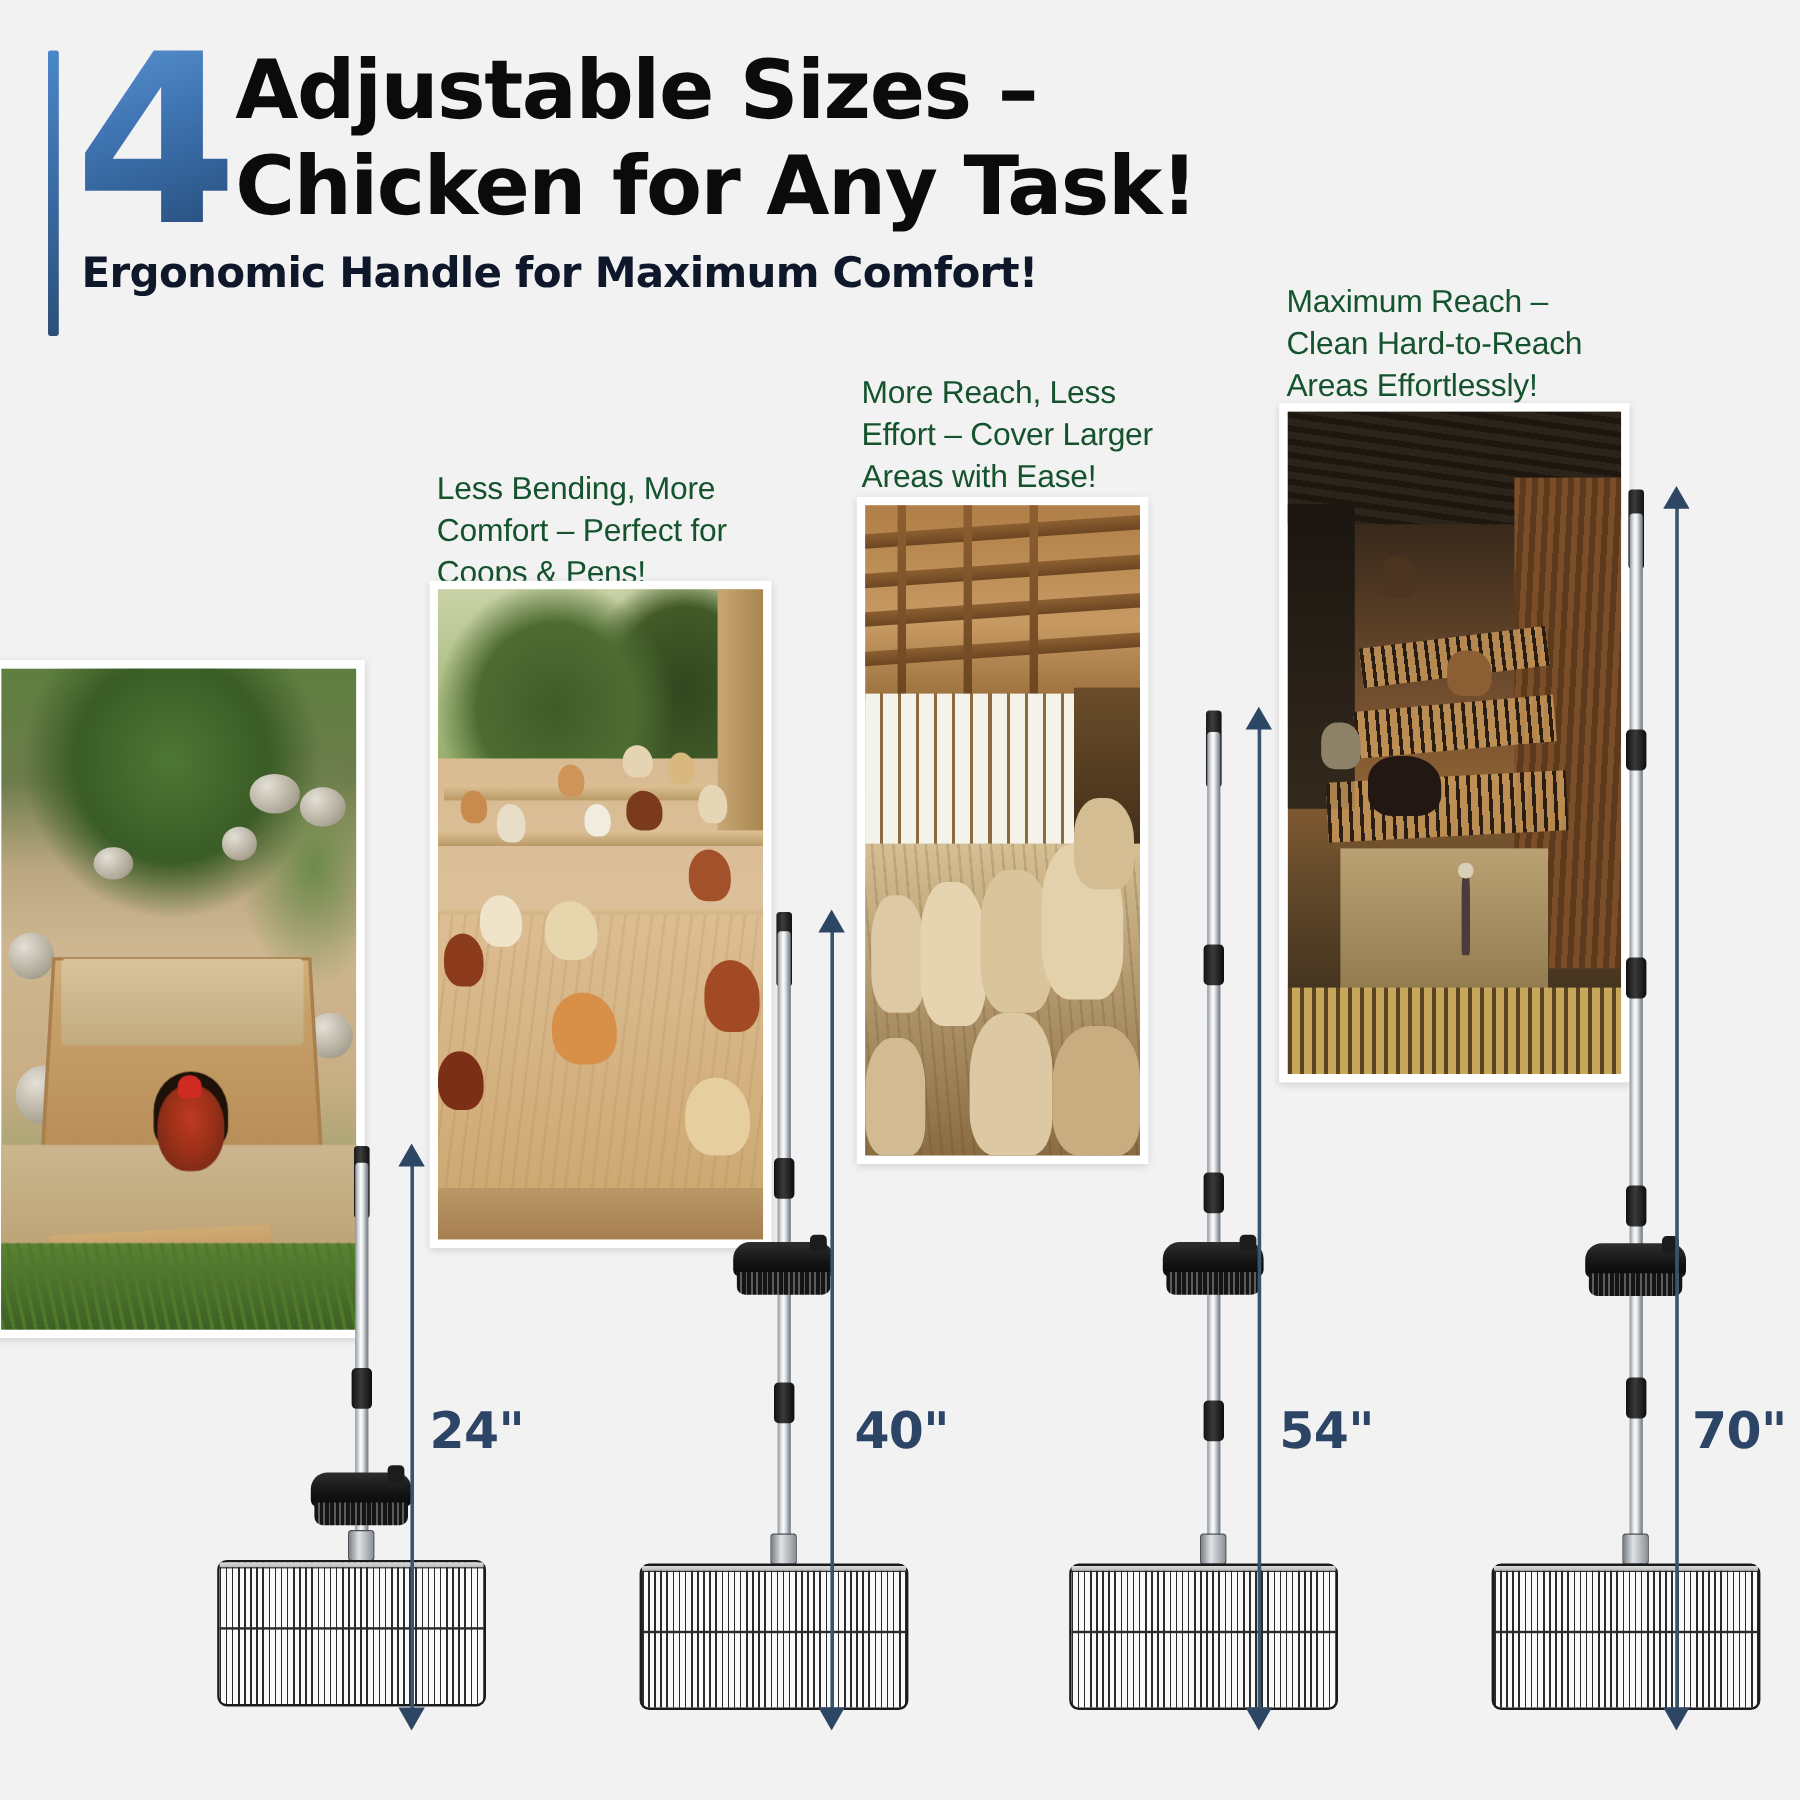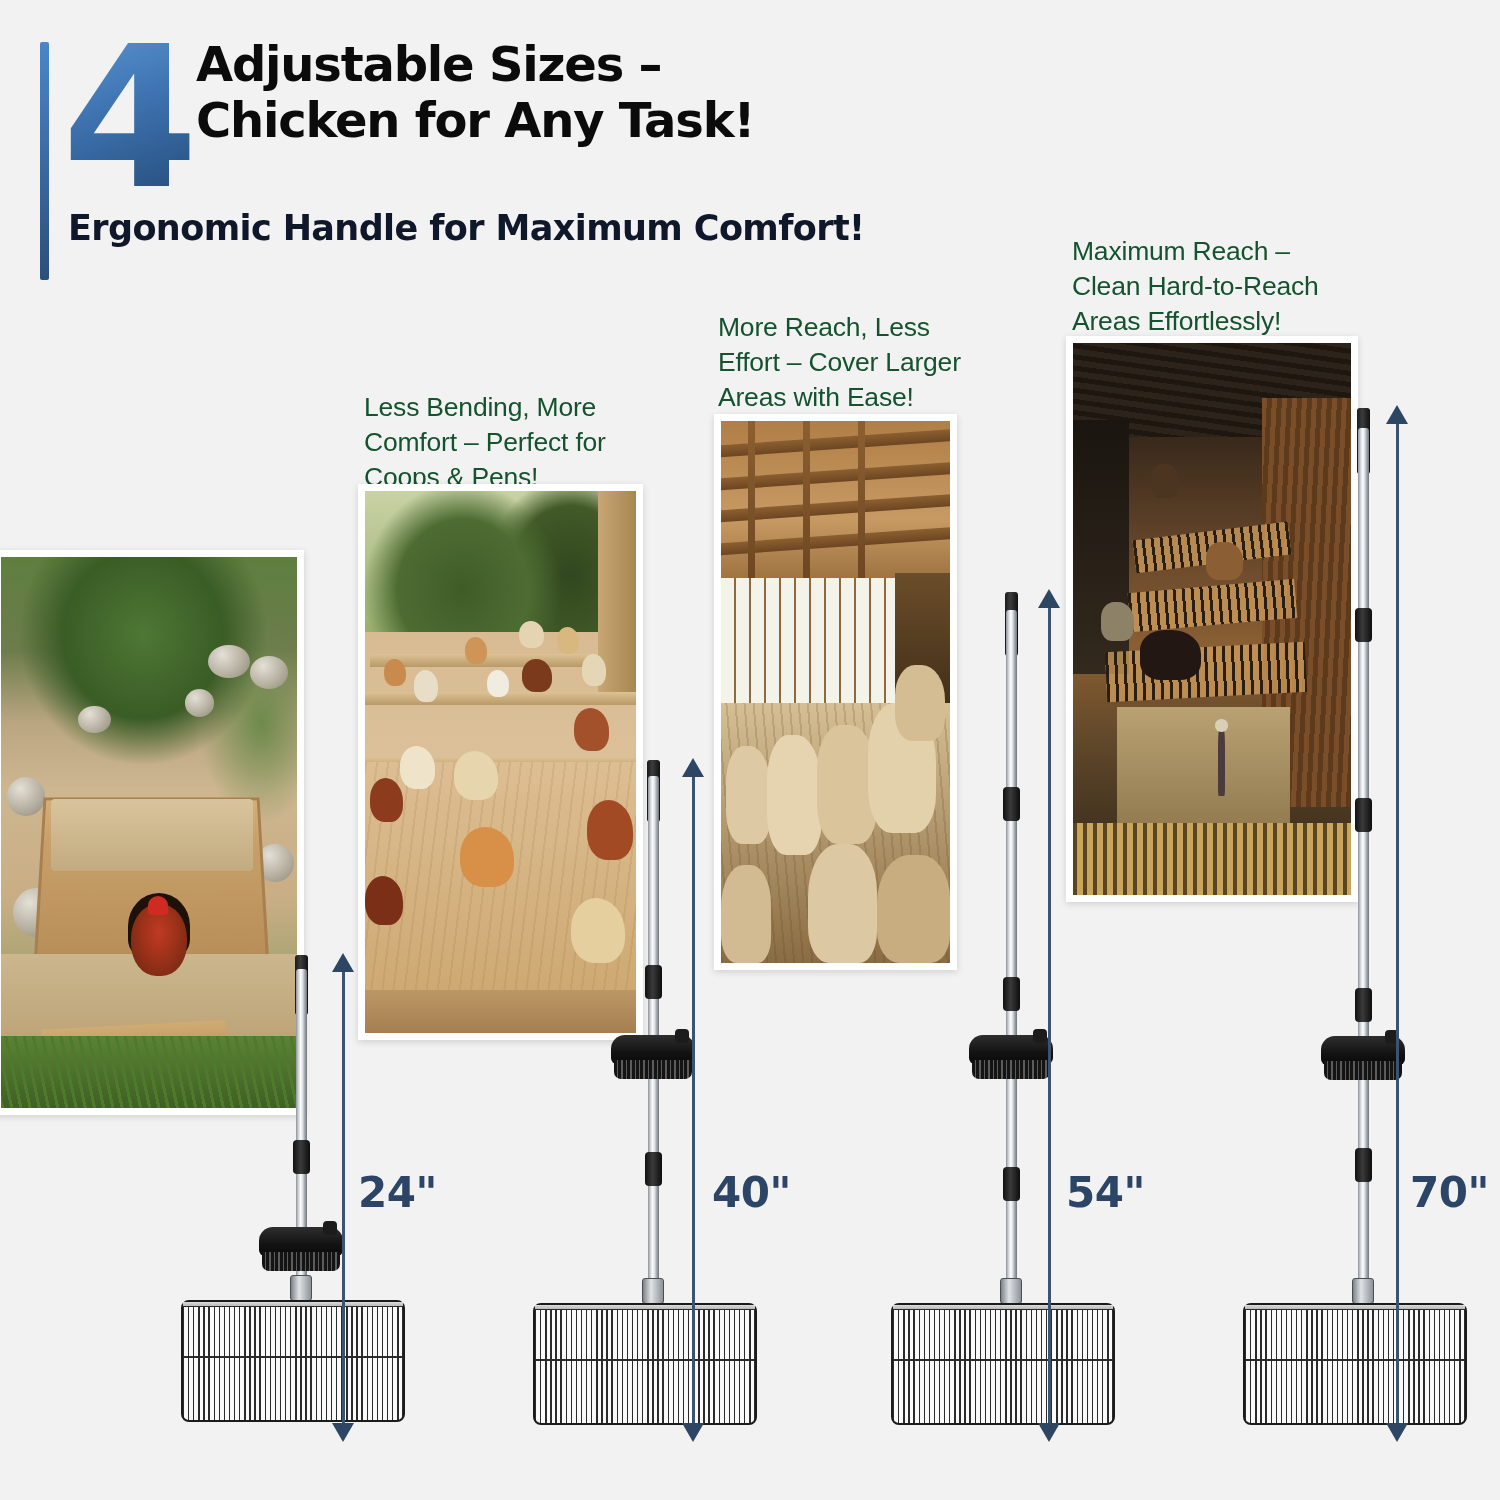--- a/index.html
+++ b/index.html
@@ -23,21 +23,21 @@
     position: absolute; left: 22px; top: -16px;
     font-size: 196px; font-weight: 700; line-height: 1;
     letter-spacing: -4px;
     background: linear-gradient(160deg, #5f9ad6 0%, #4076b4 40%, #2e5a8e 75%, #27496f 100%);
     -webkit-background-clip: text; background-clip: text;
     -webkit-text-fill-color: transparent; color: transparent;
     font-family: "DejaVu Sans", sans-serif;
   }
   .title-lines { position: absolute; left: 156px; top: 0; width: 950px; }
   .title-l {
-    font-size: 48px; font-weight: 700; color: #0b0b0b;
+    font-size: 68px; font-weight: 700; color: #0b0b0b;
     line-height: 1.17; letter-spacing: -1.2px;
     font-family: "DejaVu Sans", sans-serif;
     white-space: nowrap;
   }
   .subtitle {
     position: absolute; left: 68px; top: 208px;
     font-size: 35px; font-weight: 700; color: #0f172a;
     letter-spacing: -0.6px;
     font-family: "DejaVu Sans", sans-serif;
     white-space: nowrap;

